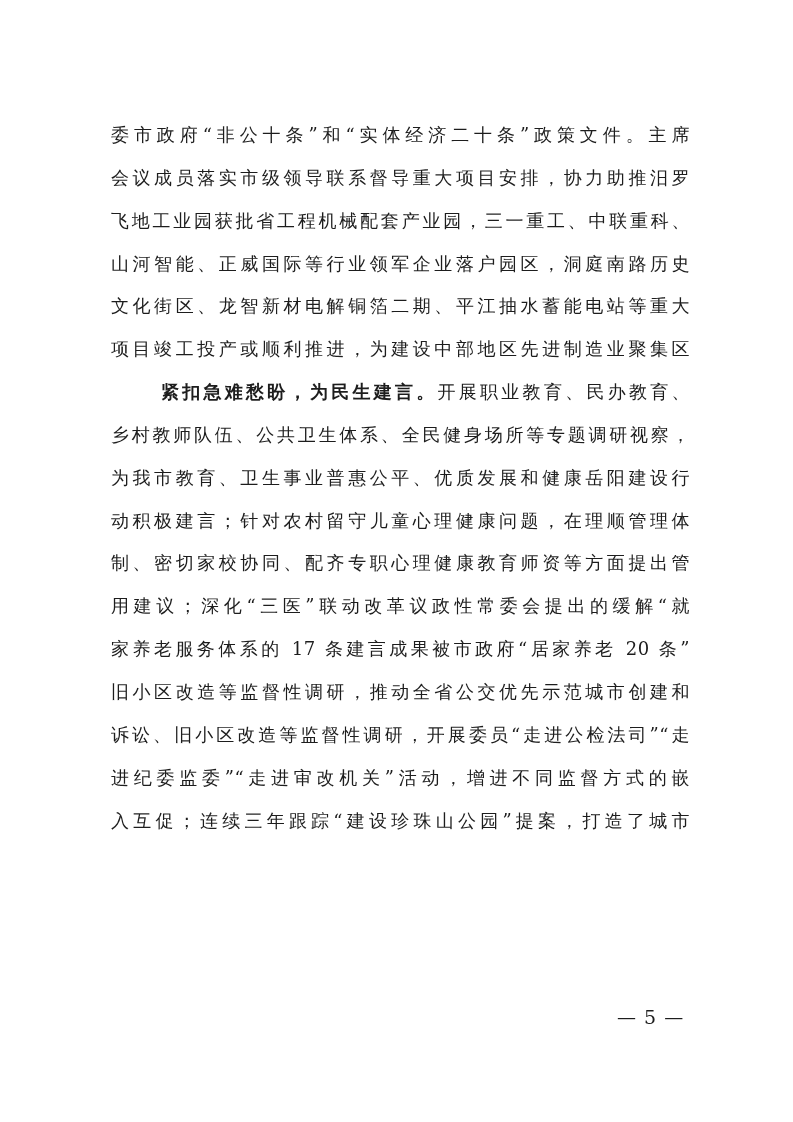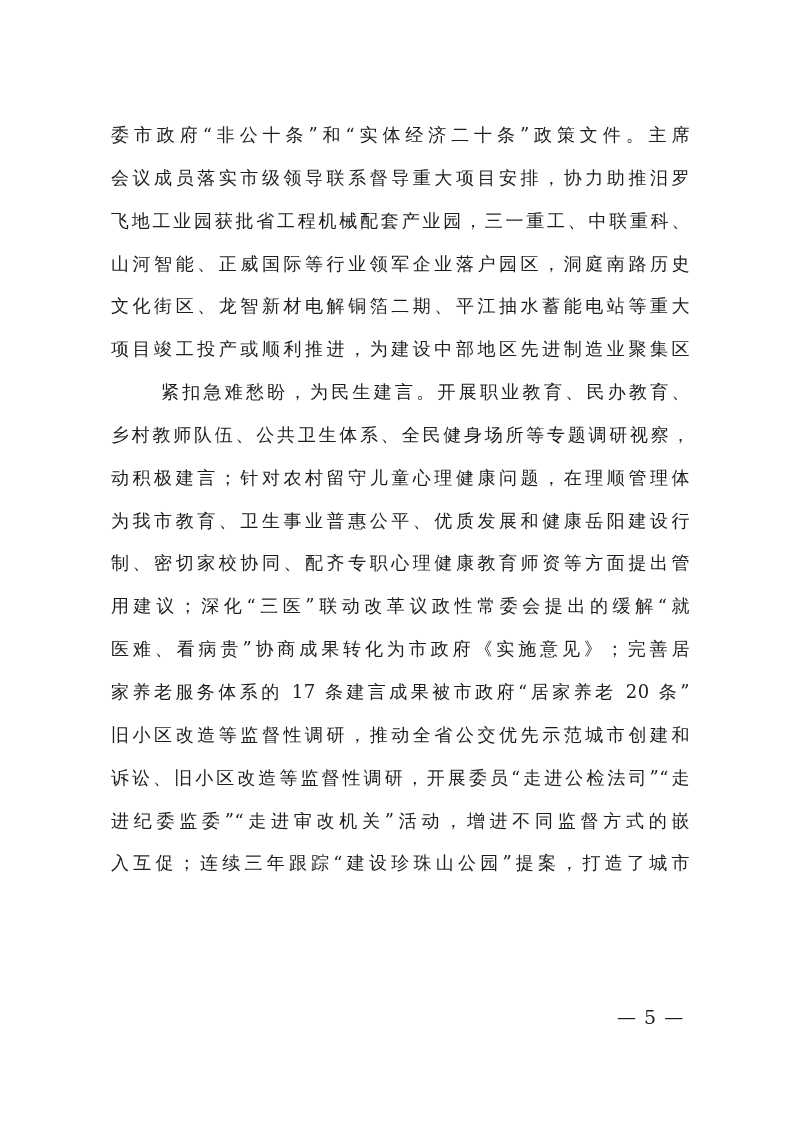--- a/index.html
+++ b/index.html
@@ -37,21 +37,21 @@
     text-justify: inter-character;
     letter-spacing: 0.5px;
   }
   .line.no-fill {
     text-align-last: left;
   }
   .line.indent {
     text-indent: 50px;
   }
   .seg { font-weight: 400; }
-  .seg.b { font-weight: 400; }
+  .seg.b { font-weight: 700; }
   .page-footer {
     position: absolute;
     top: 1002px;
     left: 617px;
     width: 80px;
     height: 30px;
     line-height: 30px;
     font-size: 19px;
     letter-spacing: 1px;
     text-align: left;
@@ -65,25 +65,24 @@
 <div class="page">
   <div class="text-block">
       <div class="line"><span class="seg">委市政府“非公十条”和“实体经济二十条”政策文件。主席</span></div>
       <div class="line"><span class="seg">会议成员落实市级领导联系督导重大项目安排，协力助推汨罗</span></div>
       <div class="line"><span class="seg">飞地工业园获批省工程机械配套产业园，三一重工、中联重科、</span></div>
       <div class="line"><span class="seg">山河智能、正威国际等行业领军企业落户园区，洞庭南路历史</span></div>
       <div class="line"><span class="seg">文化街区、龙智新材电解铜箔二期、平江抽水蓄能电站等重大</span></div>
       <div class="line"><span class="seg">项目竣工投产或顺利推进，为建设中部地区先进制造业聚集区</span></div>
       <div class="line indent"><span class="seg b">紧扣急难愁盼，为民生建言。</span><span class="seg">开展职业教育、民办教育、</span></div>
       <div class="line"><span class="seg">乡村教师队伍、公共卫生体系、全民健身场所等专题调研视察，</span></div>
+      <div class="line"><span class="seg">为我市教育、卫生事业普惠公平、优质发展和健康岳阳建设行</span></div>
       <div class="line"><span class="seg">动积极建言；针对农村留守儿童心理健康问题，在理顺管理体</span></div>
-      <div class="line"><span class="seg">为我市教育、卫生事业普惠公平、优质发展和健康岳阳建设行</span></div>
       <div class="line"><span class="seg">制、密切家校协同、配齐专职心理健康教育师资等方面提出管</span></div>
       <div class="line"><span class="seg">用建议；深化“三医”联动改革议政性常委会提出的缓解“就</span></div>
-      <div class="line"><span class="seg">医难、看病贵”协商成果转化为市政府《实施意见》；完善居</span></div>
       <div class="line"><span class="seg">家养老服务体系的 17 条建言成果被市政府“居家养老 20 条”</span></div>
       <div class="line"><span class="seg">旧小区改造等监督性调研，推动全省公交优先示范城市创建和</span></div>
       <div class="line"><span class="seg">诉讼、旧小区改造等监督性调研，开展委员“走进公检法司”“走</span></div>
       <div class="line"><span class="seg">进纪委监委”“走进审改机关”活动，增进不同监督方式的嵌</span></div>
       <div class="line"><span class="seg">入互促；连续三年跟踪“建设珍珠山公园”提案，打造了城市</span></div>
     </div>
   <div class="page-footer">— 5 —</div>
 </div>
 
 </body></html>

